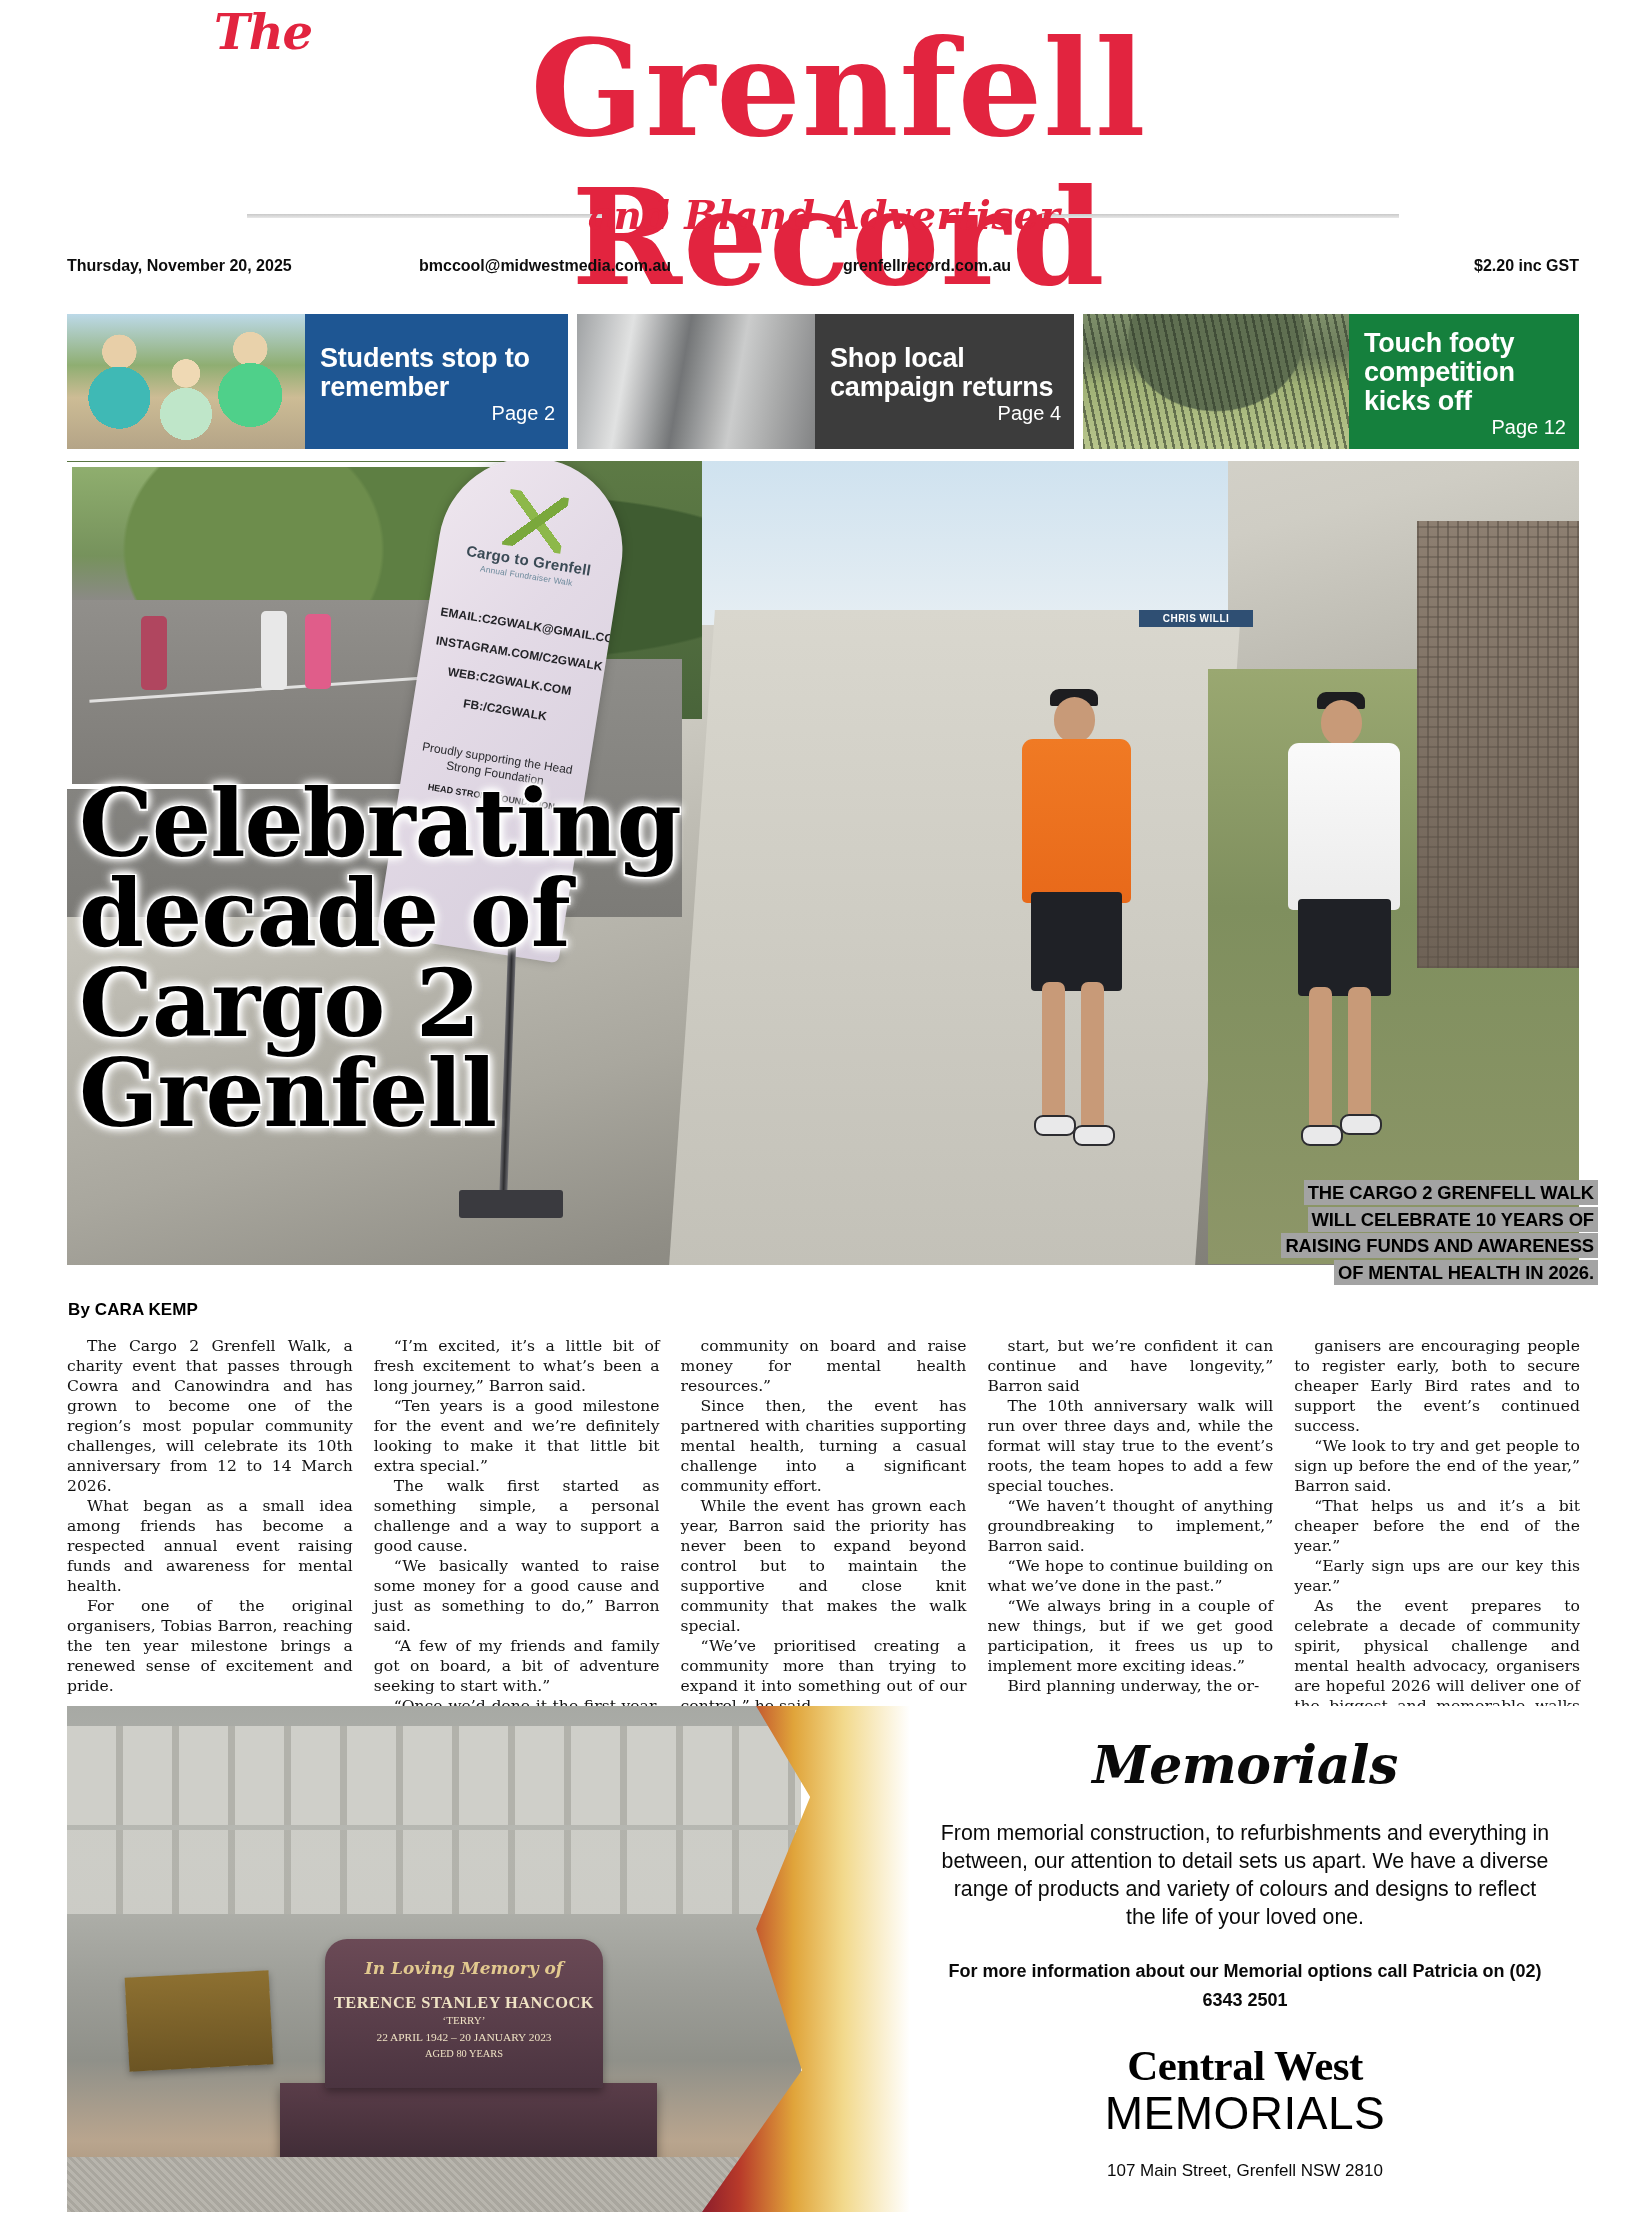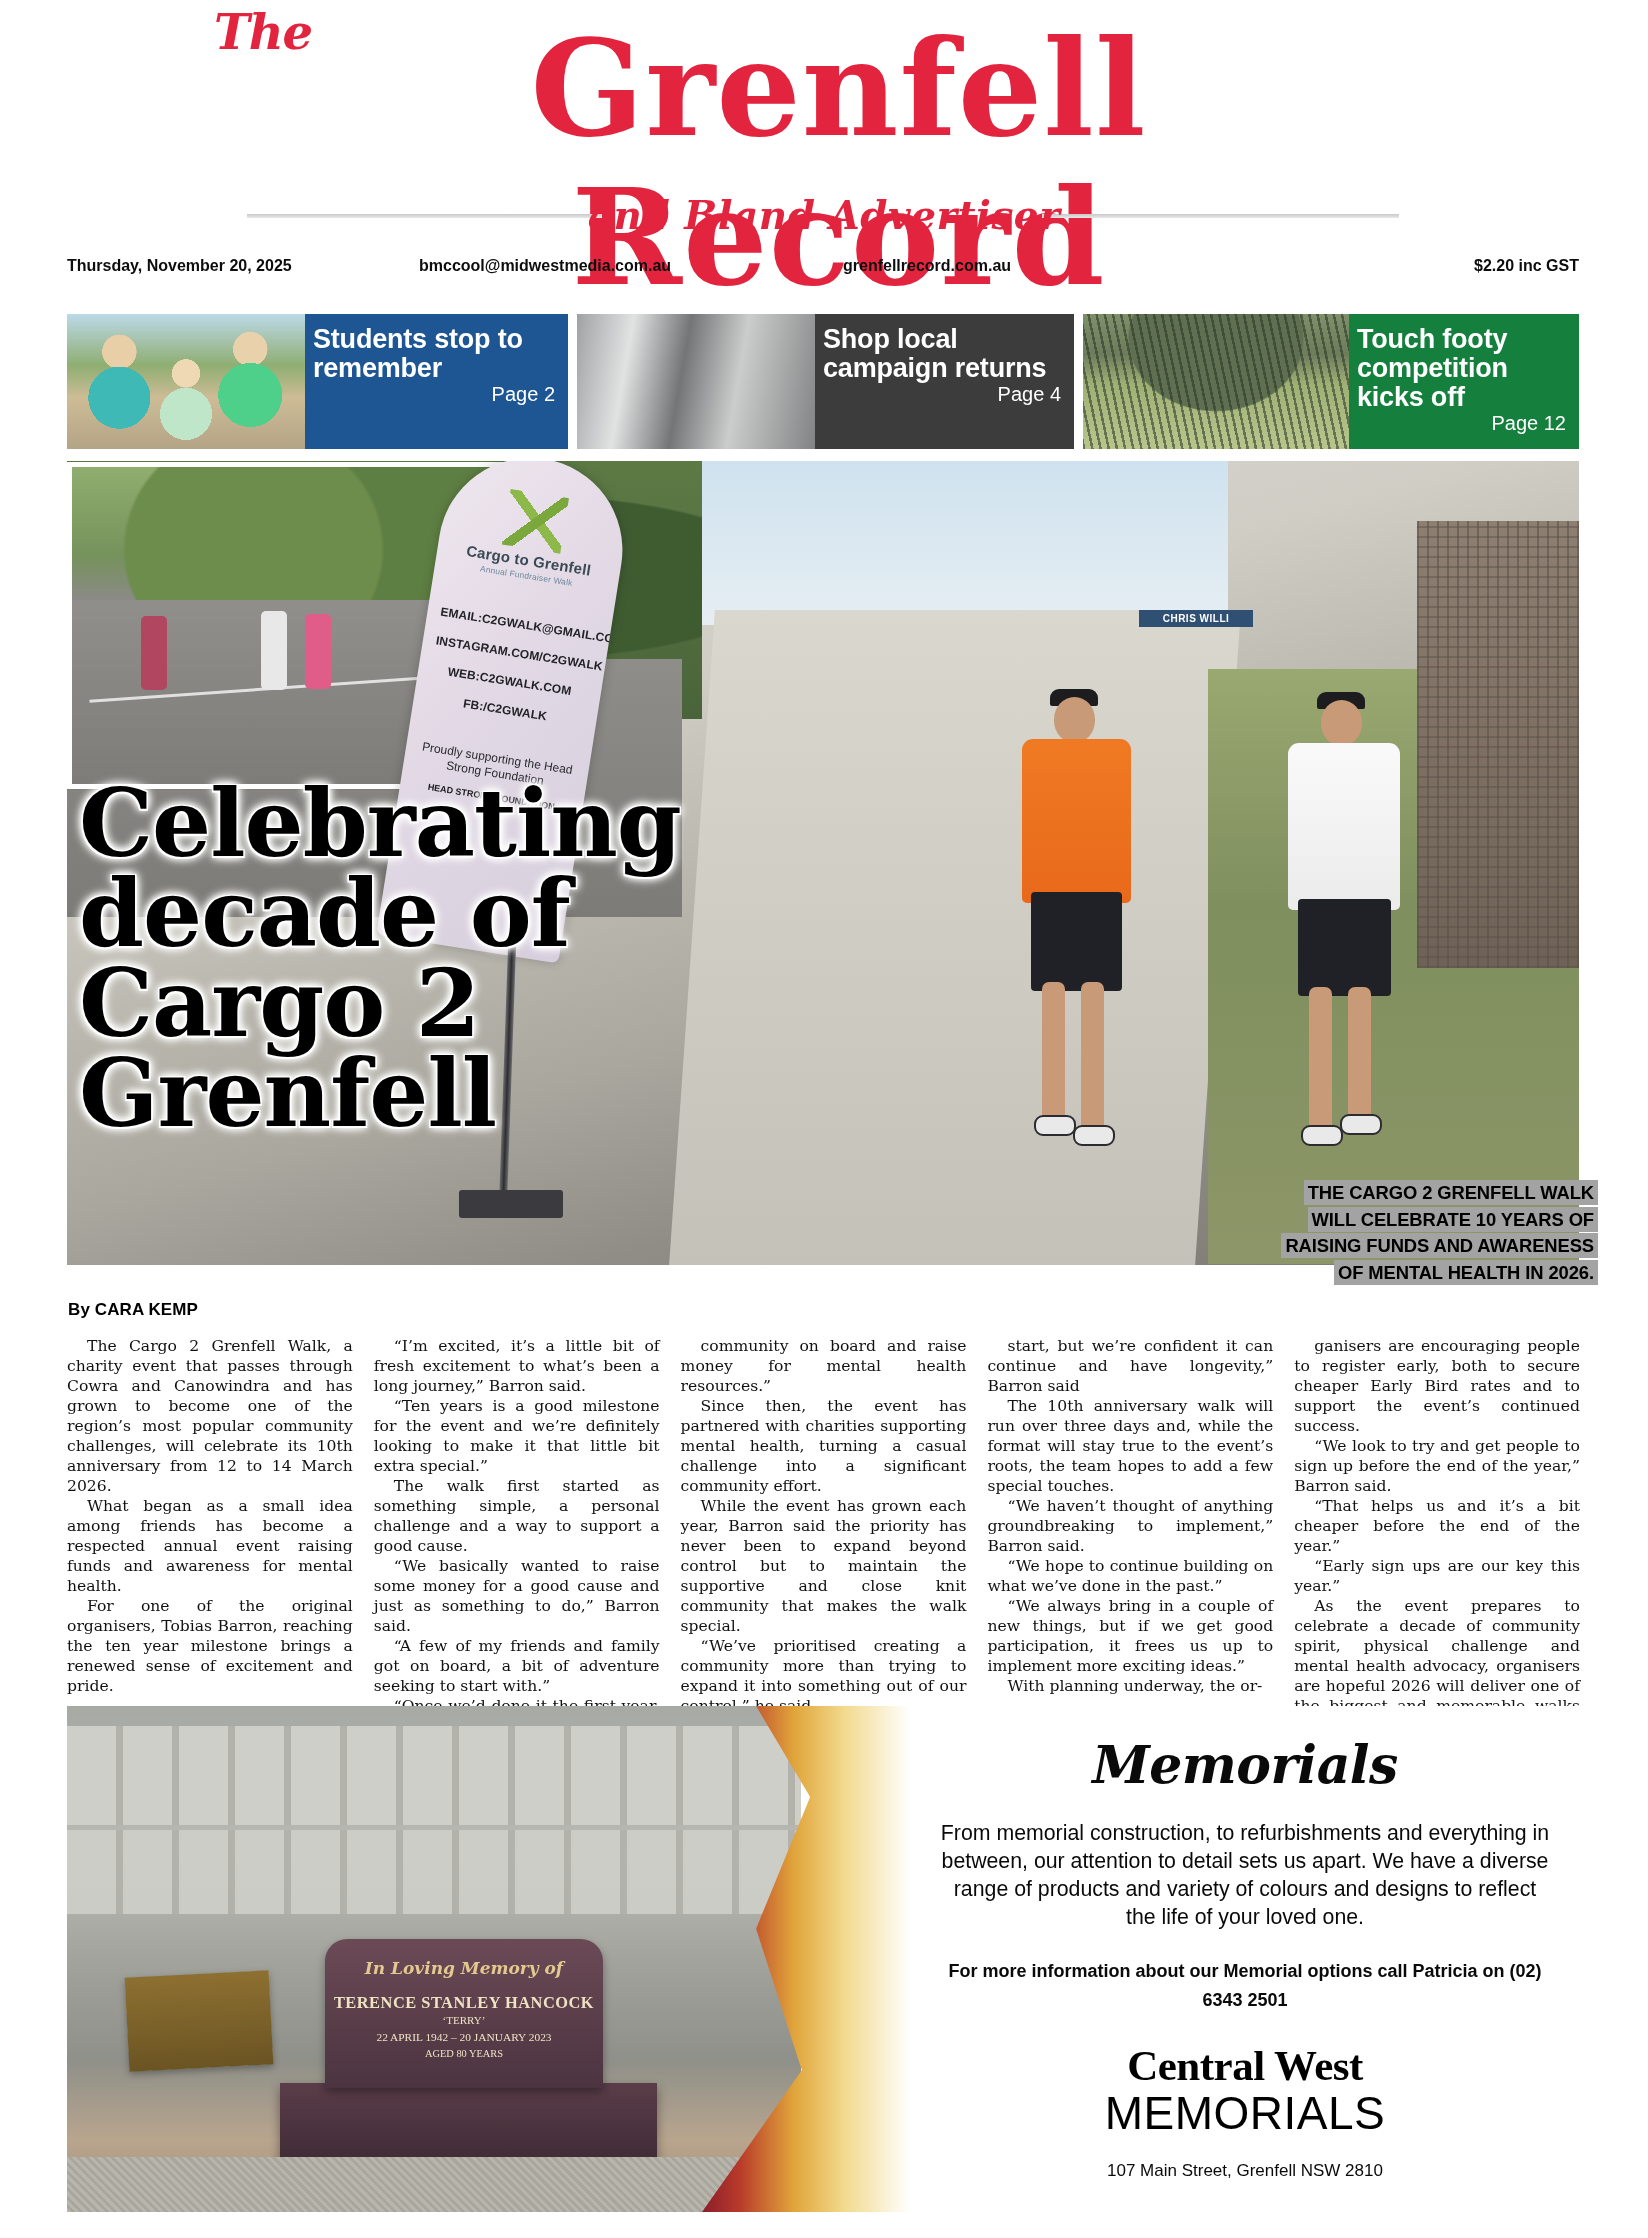--- a/index.html
+++ b/index.html
@@ -61,22 +61,22 @@
     width: 1512px; height: 135px;
     display: flex; gap: 9px;
   }
   .teaser { position: relative; height: 135px; display: flex; overflow: hidden; }
   .teaser.t1 { width: 501px; }
   .teaser.t2 { width: 497px; }
   .teaser.t3 { width: 496px; }
   .teaser-photo { width: 238px; height: 135px; position: relative; overflow: hidden; }
   .teaser.t3 .teaser-photo { width: 266px; }
   .teaser-panel {
-    flex: 1; position: relative; padding: 11px 13px 6px 8px;
-    display: flex; flex-direction: column; justify-content: flex-start;
+    flex: 1; position: relative; padding: 11px 13px 6px 15px;
+    display: flex; flex-direction: column; justify-content: center;
   }
   .teaser-title {
     font-family: "Liberation Sans", sans-serif;
     font-weight: 700; font-size: 27px; line-height: 29px;
     color: #ffffff; letter-spacing: -0.2px;
   }
   .teaser-page {
     font-family: "Liberation Sans", sans-serif;
     font-weight: 400; font-size: 20px; color: #ffffff;
     text-align: right;
@@ -551,21 +551,21 @@
       <p>While the event has grown each year, Barron said the priority has never been to expand beyond control but to maintain the supportive and close knit community that makes the walk special.</p>
       <p>“We’ve prioritised creating a community more than trying to expand it into something out of our control,” he said.</p>
       <p>“It exceeded expectations at the</p>
     </div>
     <div class="col">
       <p>start, but we’re confident it can continue and have longevity,” Barron said</p>
       <p>The 10th anniversary walk will run over three days and, while the format will stay true to the event’s roots, the team hopes to add a few special touches.</p>
       <p>“We haven’t thought of anything groundbreaking to implement,” Barron said.</p>
       <p>“We hope to continue building on what we’ve done in the past.”</p>
       <p>“We always bring in a couple of new things, but if we get good participation, it frees us up to implement more exciting ideas.”</p>
-      <p>With planning underway, the or-</p>
+      <p>Bird planning underway, the or-</p>
     </div>
     <div class="col">
       <p>ganisers are encouraging people to register early, both to secure cheaper Early Bird rates and to support the event’s continued success.</p>
       <p>“We look to try and get people to sign up before the end of the year,” Barron said.</p>
       <p>“That helps us and it’s a bit cheaper before the end of the year.”</p>
       <p>“Early sign ups are our key this year.”</p>
       <p>As the event prepares to celebrate a decade of community spirit, physical challenge and mental health advocacy, organisers are hopeful 2026 will deliver one of the biggest and memorable walks yet.</p>
     </div>
   </div>
 

